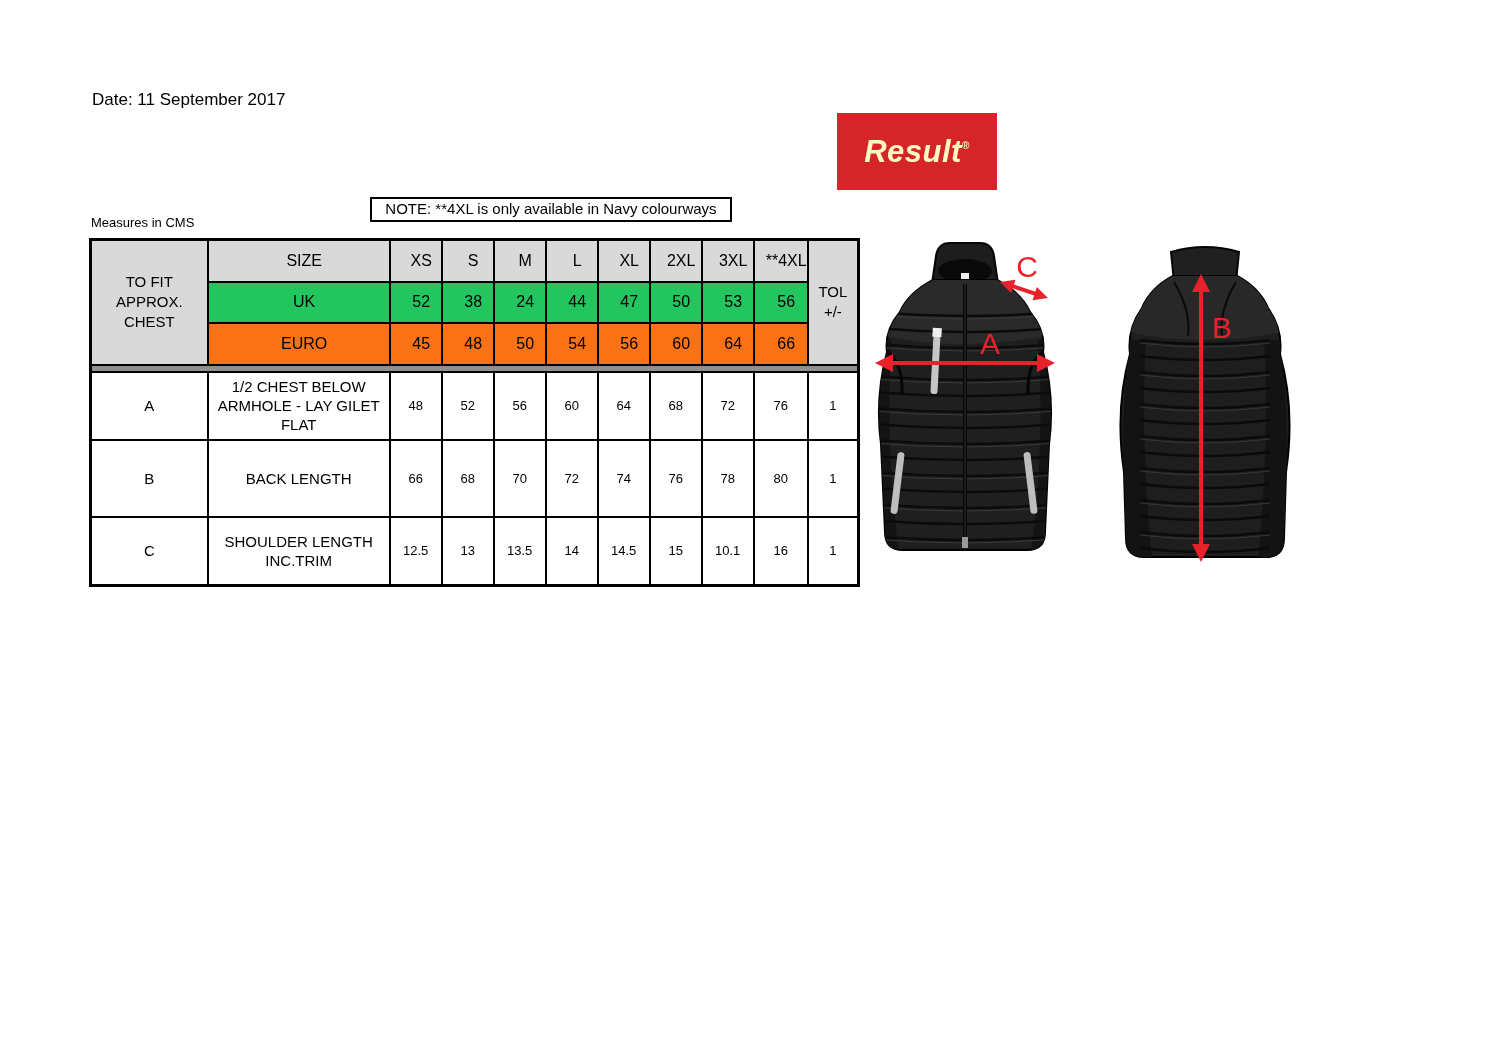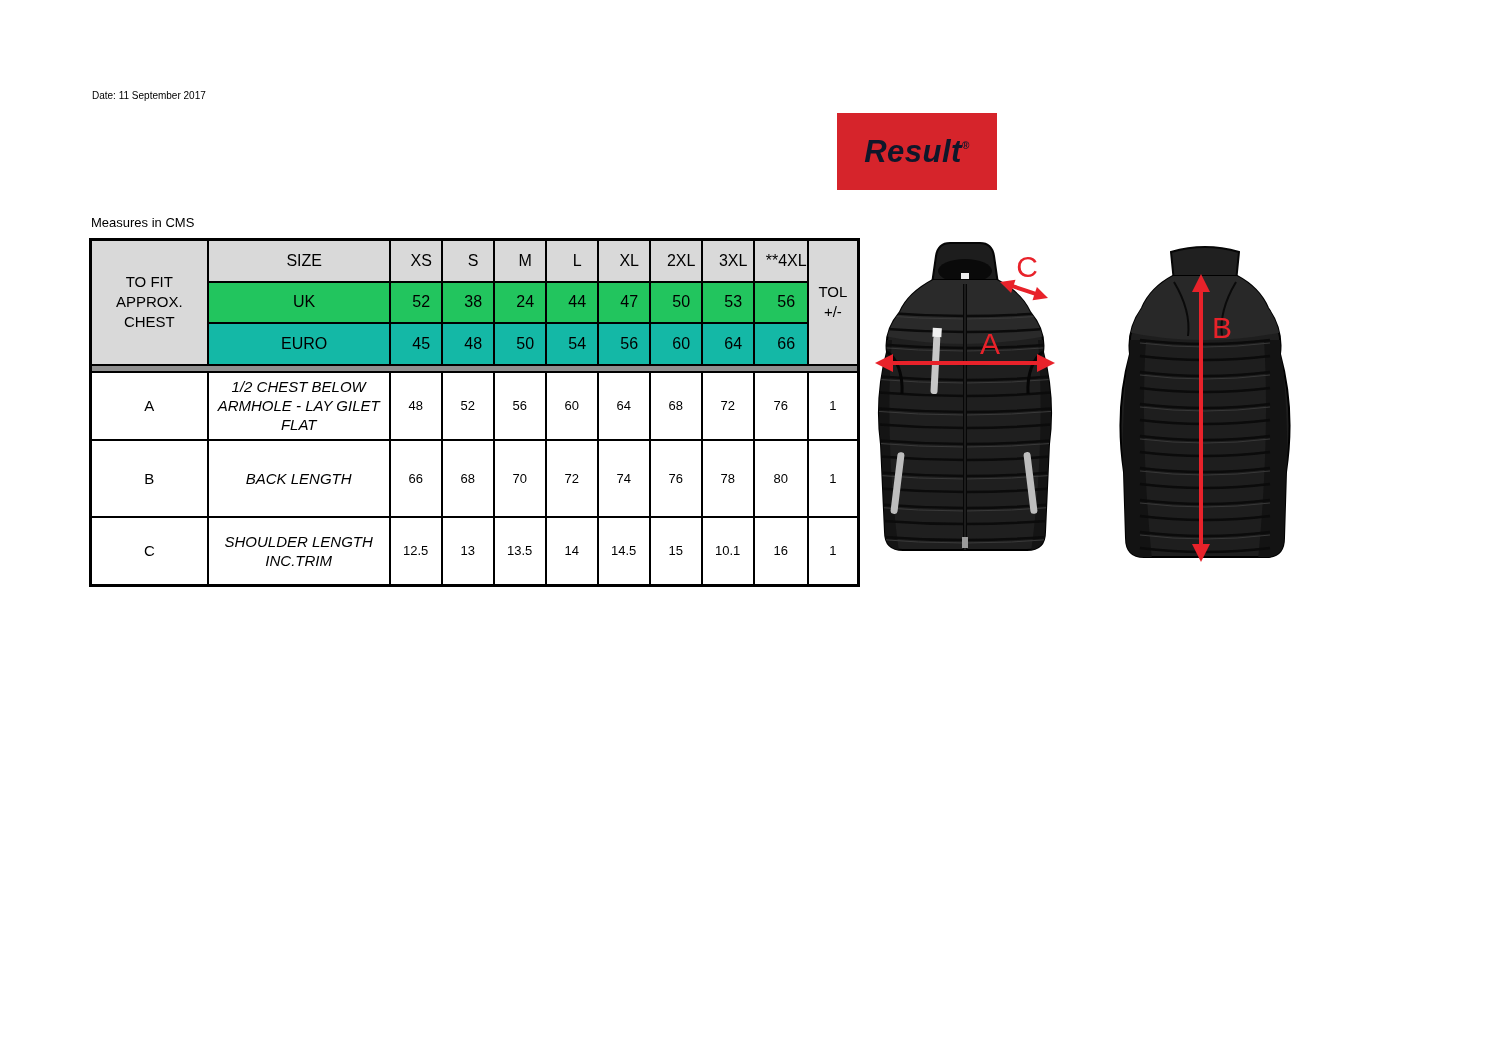--- a/index.html
+++ b/index.html
@@ -1,36 +1,36 @@
 <!DOCTYPE html>
 <html><head>
 <meta charset="utf-8">
 <style>
   * { box-sizing: border-box; }
   html,body { margin:0; padding:0; background:#fff; }
   .page {
     position:relative; width:1497px; height:1058px; background:#ffffff;
     font-family:"Liberation Sans", sans-serif; color:#000; overflow:hidden;
   }
-  .date-label { position:absolute; left:92px; top:90px; font-size:10px; }
+  .date-label { position:absolute; left:92px; top:90px; font-size:17px; }
   .measures-label { position:absolute; left:91px; top:215px; font-size:13px; }
   .title-box {
     position:absolute; left:363px; top:124px; width:372px; height:58px;
     border:3px solid #000; display:flex; flex-direction:column;
     align-items:center; justify-content:center; text-align:center;
     font-size:19px; line-height:25px;
   }
   .note-box {
     position:absolute; left:370px; top:197px; width:362px; height:25px;
     border:2px solid #000; text-align:center; font-size:15px; line-height:20px;
   }
   .logo-box {
     position:absolute; left:837px; top:113px; width:160px; height:77px;
     display:flex; align-items:center; justify-content:center;
-    color:#0f172a; font-weight:bold; font-style:italic; font-size:31px;
+    color:#fef9c3; font-weight:bold; font-style:italic; font-size:31px;
     letter-spacing:0.5px;
   }
   .logo-box sup { font-size:10px; vertical-align:top; line-height:1; margin-top:-12px; font-style:normal; }
 
   table.size-table {
     position:absolute; left:89px; top:238px;
     border-collapse:collapse; table-layout:fixed;
     border:3px solid #000;
   }
   .size-table th, .size-table td {
@@ -40,34 +40,37 @@
   .size-table th.hd { font-size:16px;padding-left:11px; }
   tr.hrow1 { height:42px; } tr.hrow2 { height:41px; } tr.hrow3 { height:42px; }
   tr.rowA { height:68px; } tr.rowB { height:77px; } tr.rowC { height:69px; }
   tr.seprow td {
     height:7px; padding:0; border-left:0; border-right:0;
     border-top:2px solid #000; border-bottom:2px solid #000;
   }
   th.corner { font-size:15px; line-height:20px; padding:0 24px; }
   th.tol { font-size:15px; line-height:20px; white-space:pre-line; }
   td.rk { font-size:15px; }
-  td.desc { font-size:15px; line-height:19px; padding:0 0;font-style:italic; }
+  td.desc { font-size:15px; line-height:19px; padding:0 0; }
   td.val { font-size:13px; }
 
   .gilet-front { position:absolute; left:866px; top:240px; }
   .gilet-back  { position:absolute; left:1110px; top:240px; }
 </style>
 </head>
 <body>
 
 <div class="page">
 
   <div class="date-label">Date: 11 September 2017</div>
 
 
+  <div class="note-box">
+    <span>NOTE: **4XL is only available in Navy colourways</span>
+  </div>
 
   <div class="logo-box" style="background:#d6242b;">
     <span>Result</span>
       <sup>®</sup>
   </div>
 
   <div class="measures-label">Measures in CMS</div>
 
   <table class="size-table">
     <colgroup>
@@ -102,21 +105,21 @@
       <th class="hd">UK</th>
       <th class="hd">52</th>
       <th class="hd">38</th>
       <th class="hd">24</th>
       <th class="hd">44</th>
       <th class="hd">47</th>
       <th class="hd">50</th>
       <th class="hd">53</th>
       <th class="hd">56</th>
     </tr>
-    <tr class="hrow3" style="background:#14b8a6;">
+    <tr class="hrow3" style="background:#f97316;">
       <th class="hd">EURO</th>
       <th class="hd">45</th>
       <th class="hd">48</th>
       <th class="hd">50</th>
       <th class="hd">54</th>
       <th class="hd">56</th>
       <th class="hd">60</th>
       <th class="hd">64</th>
       <th class="hd">66</th>
     </tr>

